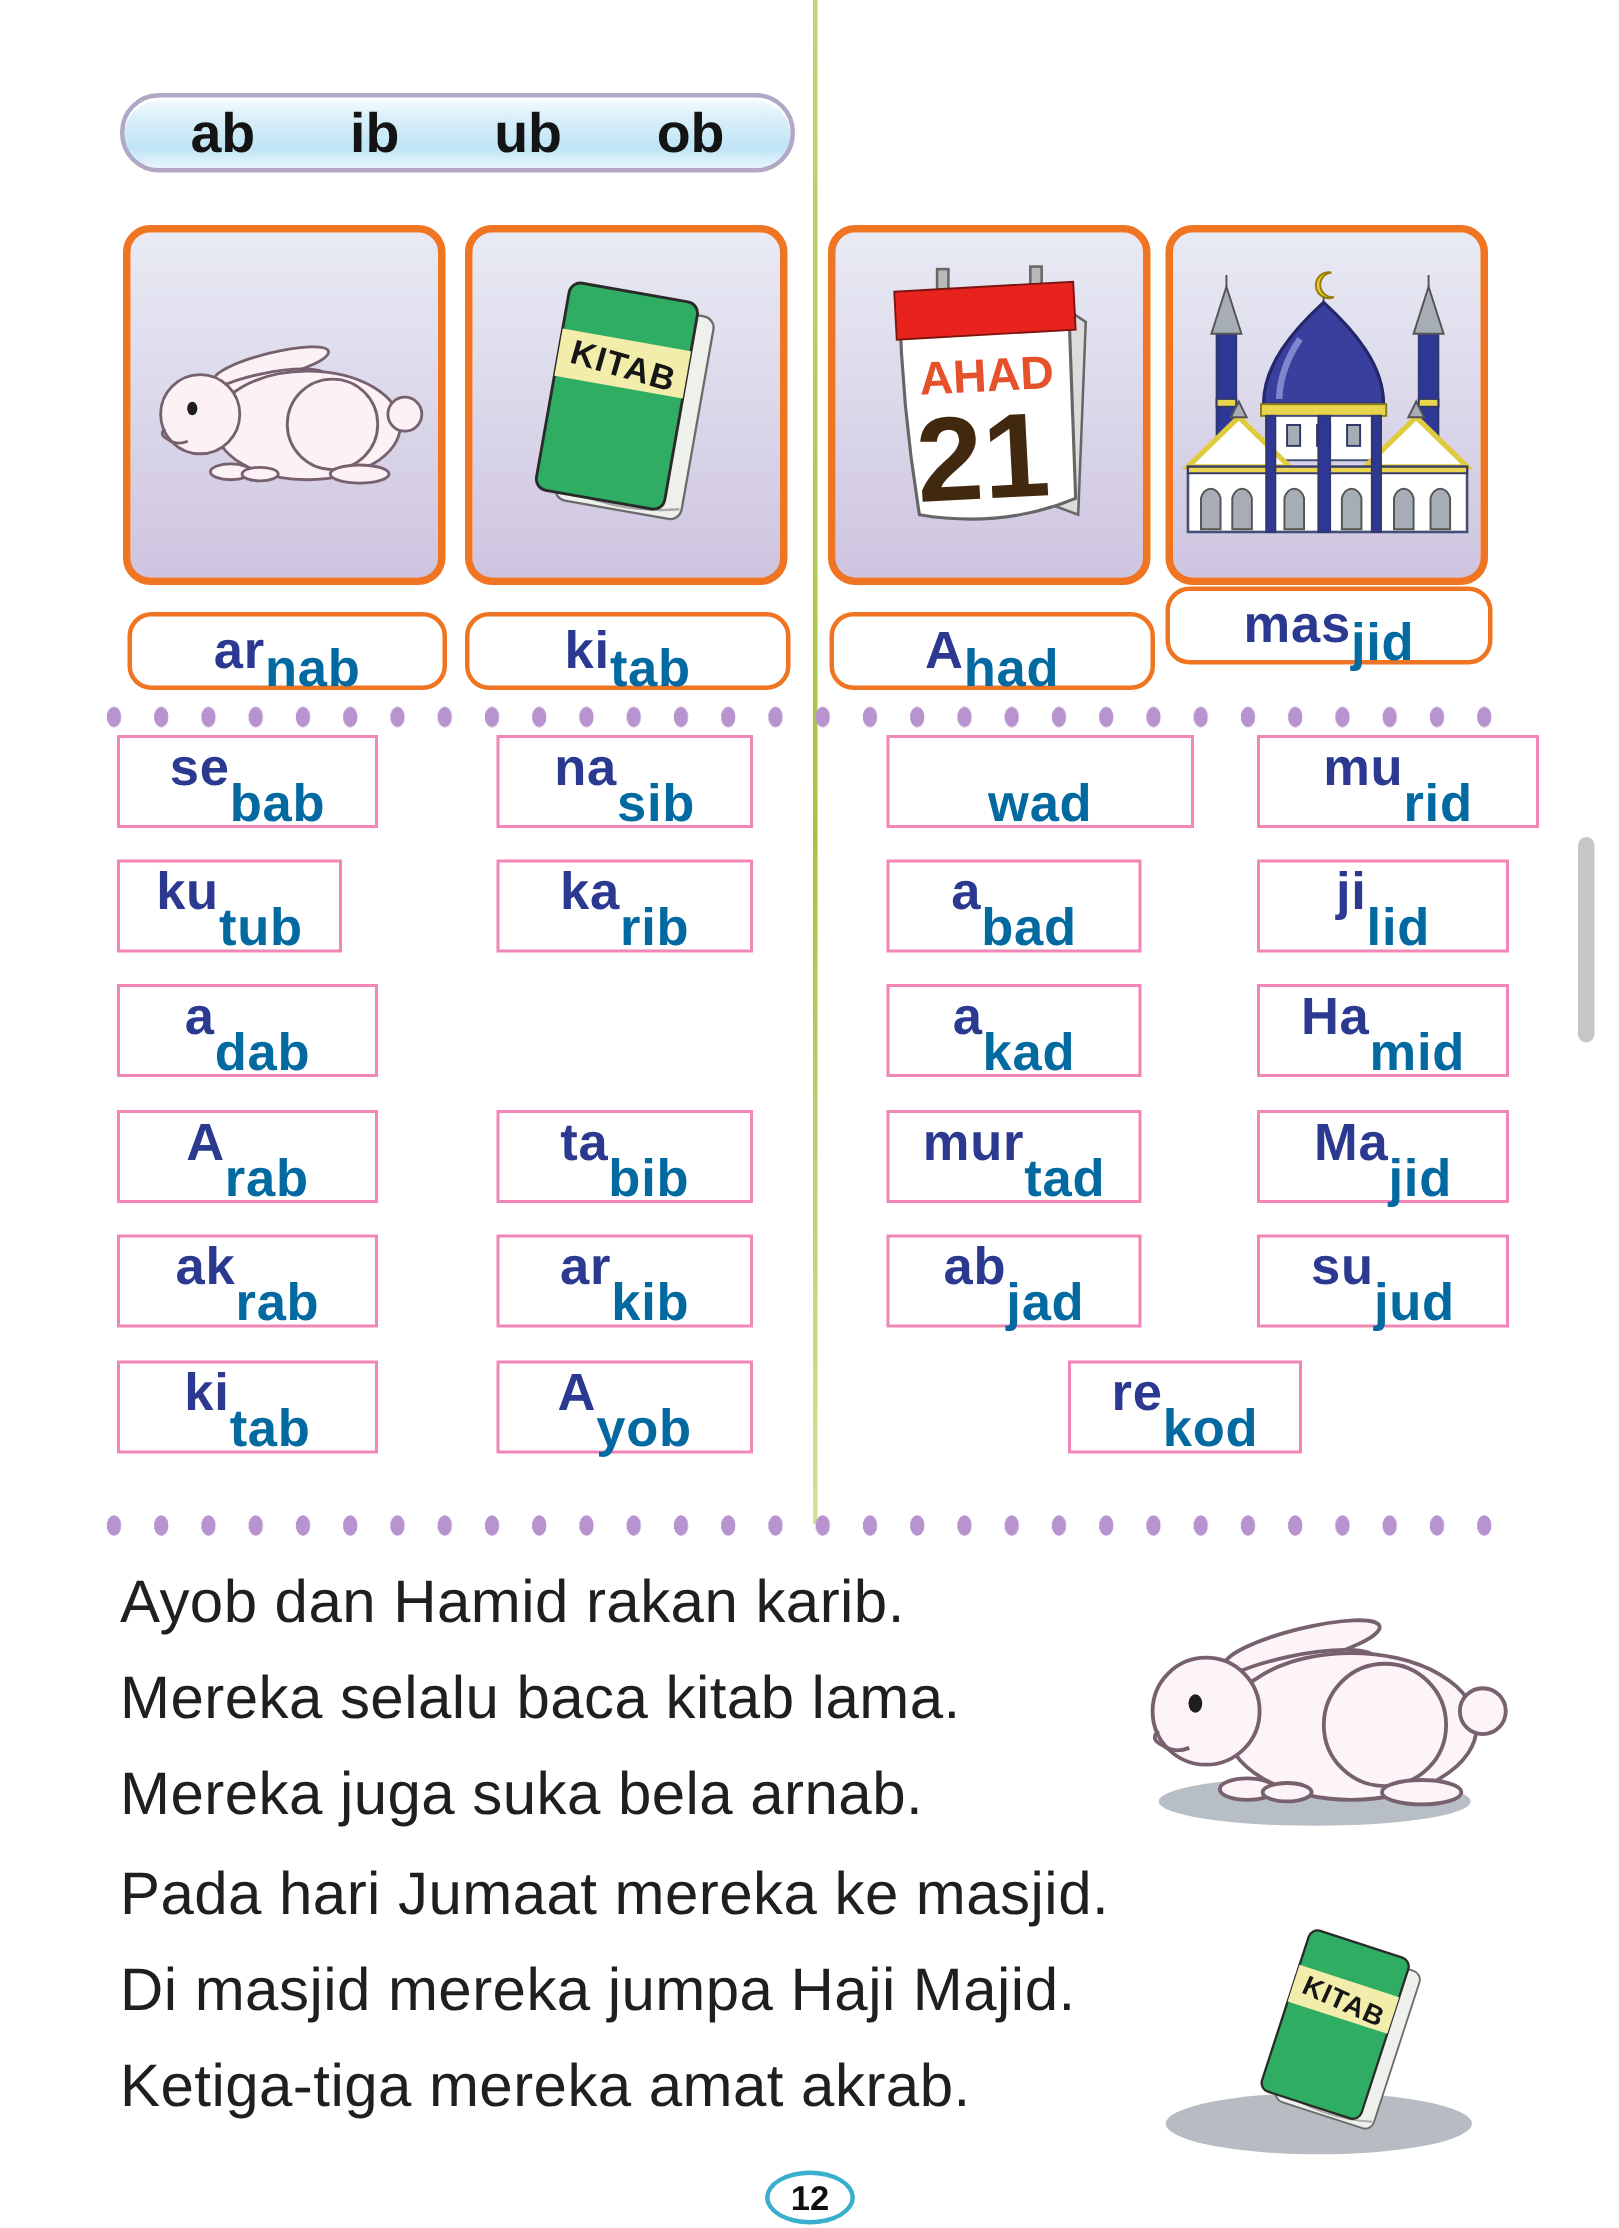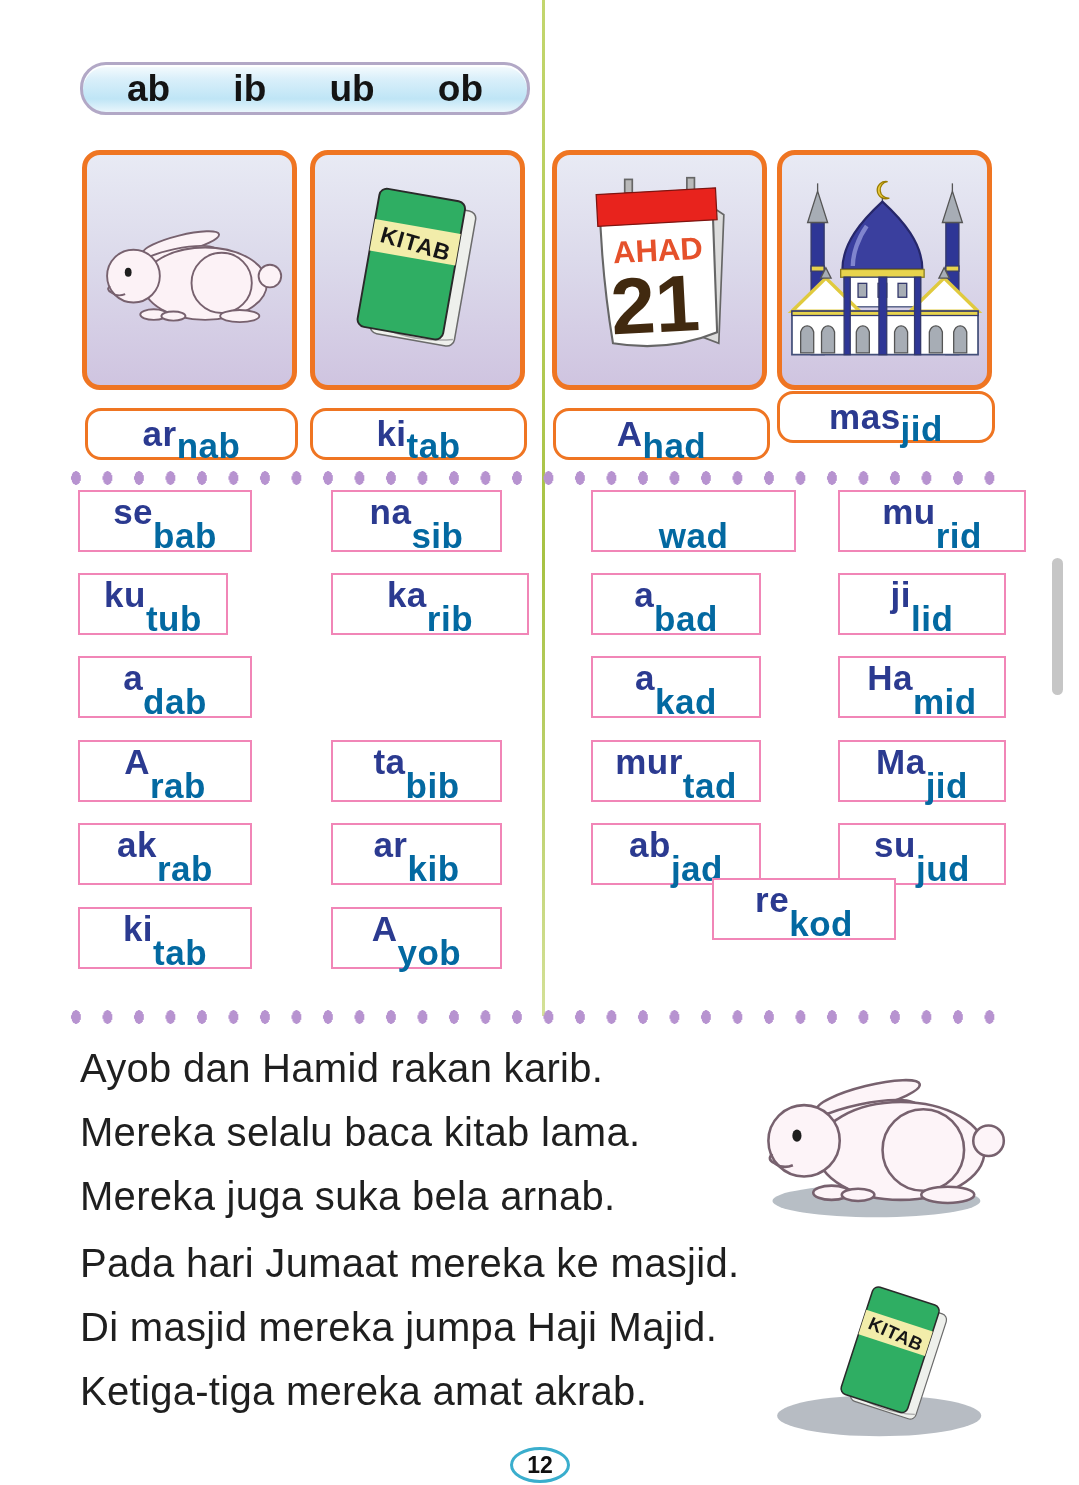--- a/index.html
+++ b/index.html
@@ -186,21 +186,21 @@
     </div>
   <div class="wbox" style="left:838px;top:490px;width:188px">
       <span class="b">mu</span>
       <span class="r">rid</span>
     </div>
 
   <div class="wbox" style="left:78px;top:573px;width:150px">
       <span class="b">ku</span>
       <span class="r">tub</span>
     </div>
-  <div class="wbox" style="left:331px;top:573px;width:198px">
+  <div class="wbox" style="left:331px;top:573px;width:171px">
       <span class="b">ka</span>
       <span class="r">rib</span>
     </div>
   <div class="wbox" style="left:591px;top:573px;width:170px">
       <span class="b">a</span>
       <span class="r">bad</span>
     </div>
   <div class="wbox" style="left:838px;top:573px;width:168px">
       <span class="b">ji</span>
       <span class="r">lid</span>
@@ -254,21 +254,21 @@
     </div>
 
   <div class="wbox" style="left:78px;top:907px;width:174px">
       <span class="b">ki</span>
       <span class="r">tab</span>
     </div>
   <div class="wbox" style="left:331px;top:907px;width:171px">
       <span class="b">A</span>
       <span class="r">yob</span>
     </div>
-  <div class="wbox" style="left:712px;top:878px;width:184px">
+  <div class="wbox" style="left:712px;top:907px;width:156px">
       <span class="b">re</span>
       <span class="r">kod</span>
     </div>
 
   <div class="dots" style="top:1008px"></div>
 
   <div class="story-line" style="top:1046px">Ayob dan Hamid rakan karib.</div>
   <div class="story-line" style="top:1110px">Mereka selalu baca kitab lama.</div>
   <div class="story-line" style="top:1241px">Pada hari Jumaat mereka ke masjid.</div>
   <div class="story-line" style="top:1174px">Mereka juga suka bela arnab.</div>

